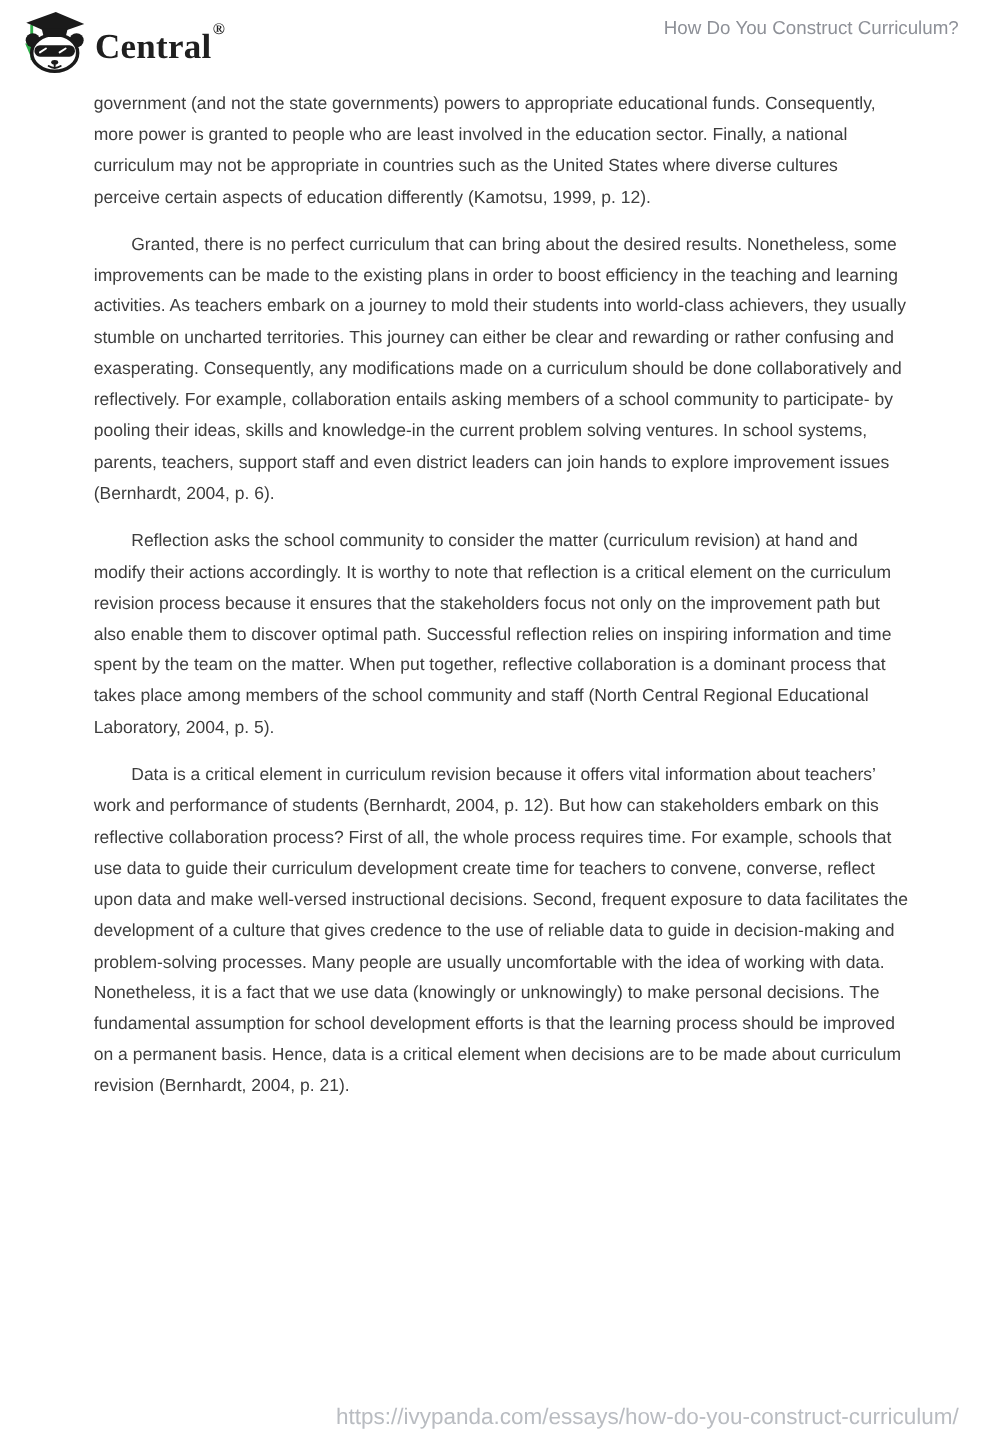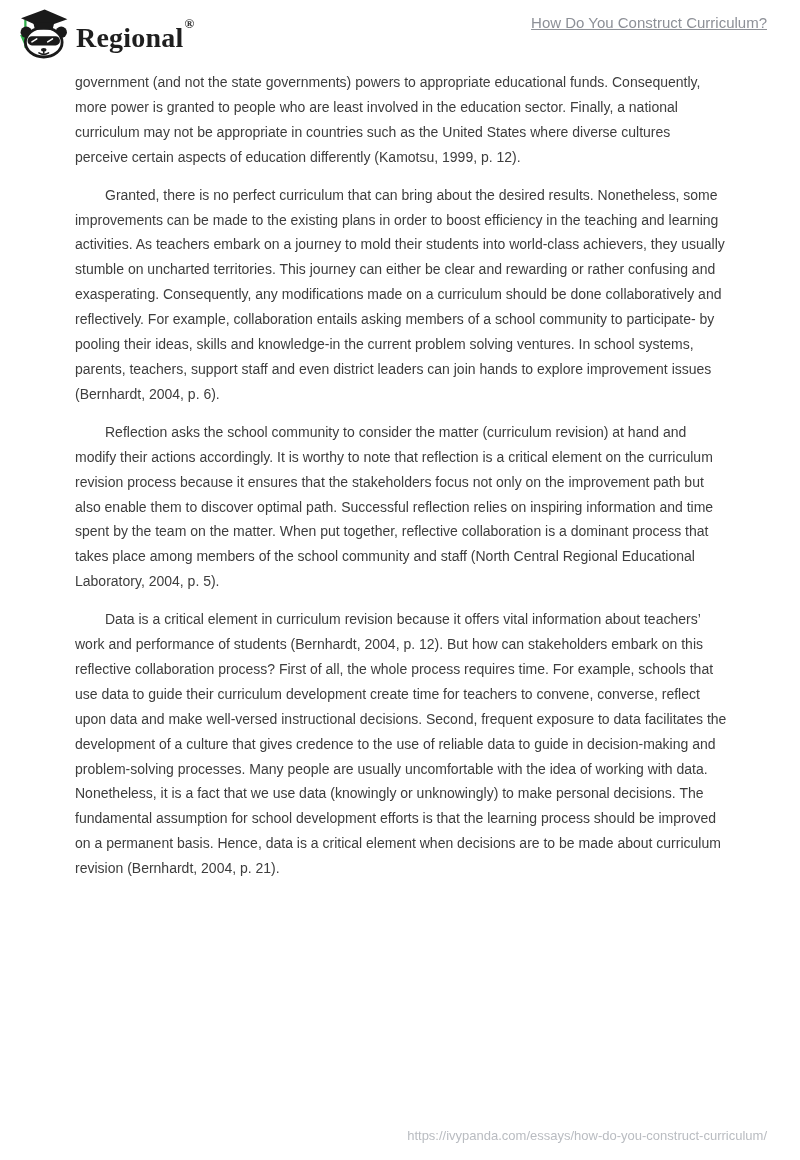--- a/index.html
+++ b/index.html
@@ -54,21 +54,20 @@
     top: -9px;
     left: 1px;
   }
   .page-title {
     position: absolute;
     top: 14px;
     right: 33px;
     font-size: 15px;
     color: #8d9097;
     line-height: 1.2;
-    text-decoration: underline;
   }
 
   
   .article {
     position: absolute;
     top: 70px;
     left: 75px;
     width: 652px;
     font-size: 14px;
     line-height: 24.9px;
@@ -79,21 +78,21 @@
   .article p + p { margin-top: 13px; text-indent: 30px; }
 
   
   .footer {
     position: absolute;
     bottom: 16px;
     right: 33px;
     text-align: right;
   }
   .footer-url {
-    font-size: 13px;
+    font-size: 18px;
     color: #b9bcc1;
     text-decoration: none;
     cursor: pointer;
   }
 </style>
 </head>
 <body>
 
 <div class="page">
 
@@ -115,21 +114,21 @@
           <polygon points="22,15 46,15 44,23 24,23" fill="#1a1a1a"></polygon>
 
           <rect x="15.5" y="30.5" width="37" height="10.5" rx="5" fill="#1a1a1a"></rect>
           <line x1="20.5" y1="37" x2="26" y2="33.5" stroke="#ffffff" stroke-width="1.8" stroke-linecap="round"></line>
           <line x1="38.5" y1="37" x2="44" y2="33.5" stroke="#ffffff" stroke-width="1.8" stroke-linecap="round"></line>
 
           <ellipse cx="34" cy="46" rx="3.2" ry="2.1" fill="#1a1a1a"></ellipse>
           <path d="M34 47.5 L34 49.5 M28.5 49.5 Q34 53 39.5 49.5" fill="none" stroke="#1a1a1a" stroke-width="1.8" stroke-linecap="round"></path>
         </svg>
       </span>
-      <span class="brand-name"><span>Regional</span><span class="brand-reg">®</span></span>
+      <span class="brand-name"><span>Central</span><span class="brand-reg">®</span></span>
     </a>
     <div class="page-title">How Do You Construct Curriculum?</div>
   </div>
 
   <div class="article">
     <p>government (and not the state governments) powers to appropriate educational funds. Consequently, more power is granted to people who are least involved in the education sector. Finally, a national curriculum may not be appropriate in countries such as the United States where diverse cultures perceive certain aspects of education differently (Kamotsu, 1999, p. 12).</p>
     <p>Granted, there is no perfect curriculum that can bring about the desired results. Nonetheless, some improvements can be made to the existing plans in order to boost efficiency in the teaching and learning activities. As teachers embark on a journey to mold their students into world-class achievers, they usually stumble on uncharted territories. This journey can either be clear and rewarding or rather confusing and exasperating. Consequently, any modifications made on a curriculum should be done collaboratively and reflectively. For example, collaboration entails asking members of a school community to participate- by pooling their ideas, skills and knowledge-in the current problem solving ventures. In school systems, parents, teachers, support staff and even district leaders can join hands to explore improvement issues (Bernhardt, 2004, p. 6).</p>
     <p>Reflection asks the school community to consider the matter (curriculum revision) at hand and modify their actions accordingly. It is worthy to note that reflection is a critical element on the curriculum revision process because it ensures that the stakeholders focus not only on the improvement path but also enable them to discover optimal path. Successful reflection relies on inspiring information and time spent by the team on the matter. When put together, reflective collaboration is a dominant process that takes place among members of the school community and staff (North Central Regional Educational Laboratory, 2004, p. 5).</p>
     <p>Data is a critical element in curriculum revision because it offers vital information about teachers’ work and performance of students (Bernhardt, 2004, p. 12). But how can stakeholders embark on this reflective collaboration process? First of all, the whole process requires time. For example, schools that use data to guide their curriculum development create time for teachers to convene, converse, reflect upon data and make well-versed instructional decisions. Second, frequent exposure to data facilitates the development of a culture that gives credence to the use of reliable data to guide in decision-making and problem-solving processes. Many people are usually uncomfortable with the idea of working with data. Nonetheless, it is a fact that we use data (knowingly or unknowingly) to make personal decisions. The fundamental assumption for school development efforts is that the learning process should be improved on a permanent basis. Hence, data is a critical element when decisions are to be made about curriculum revision (Bernhardt, 2004, p. 21).</p>
   </div>

